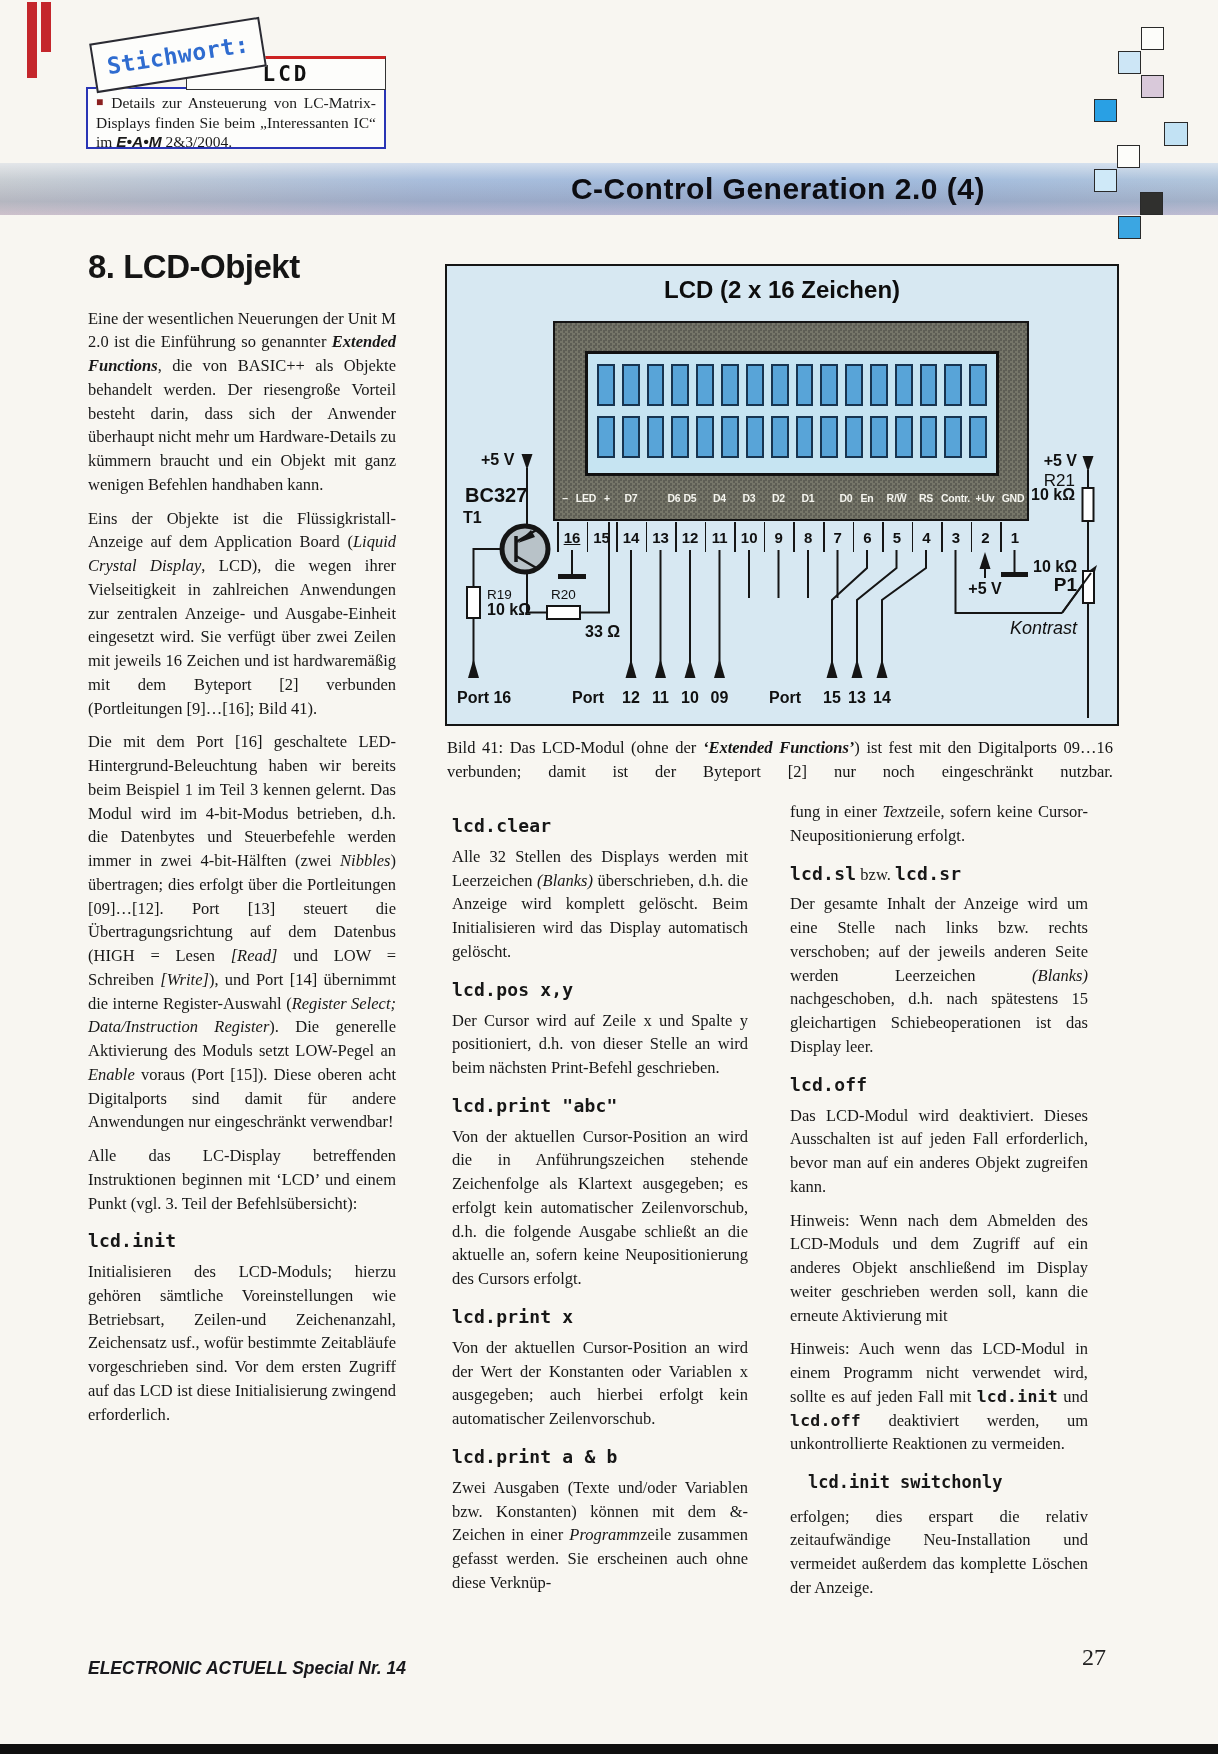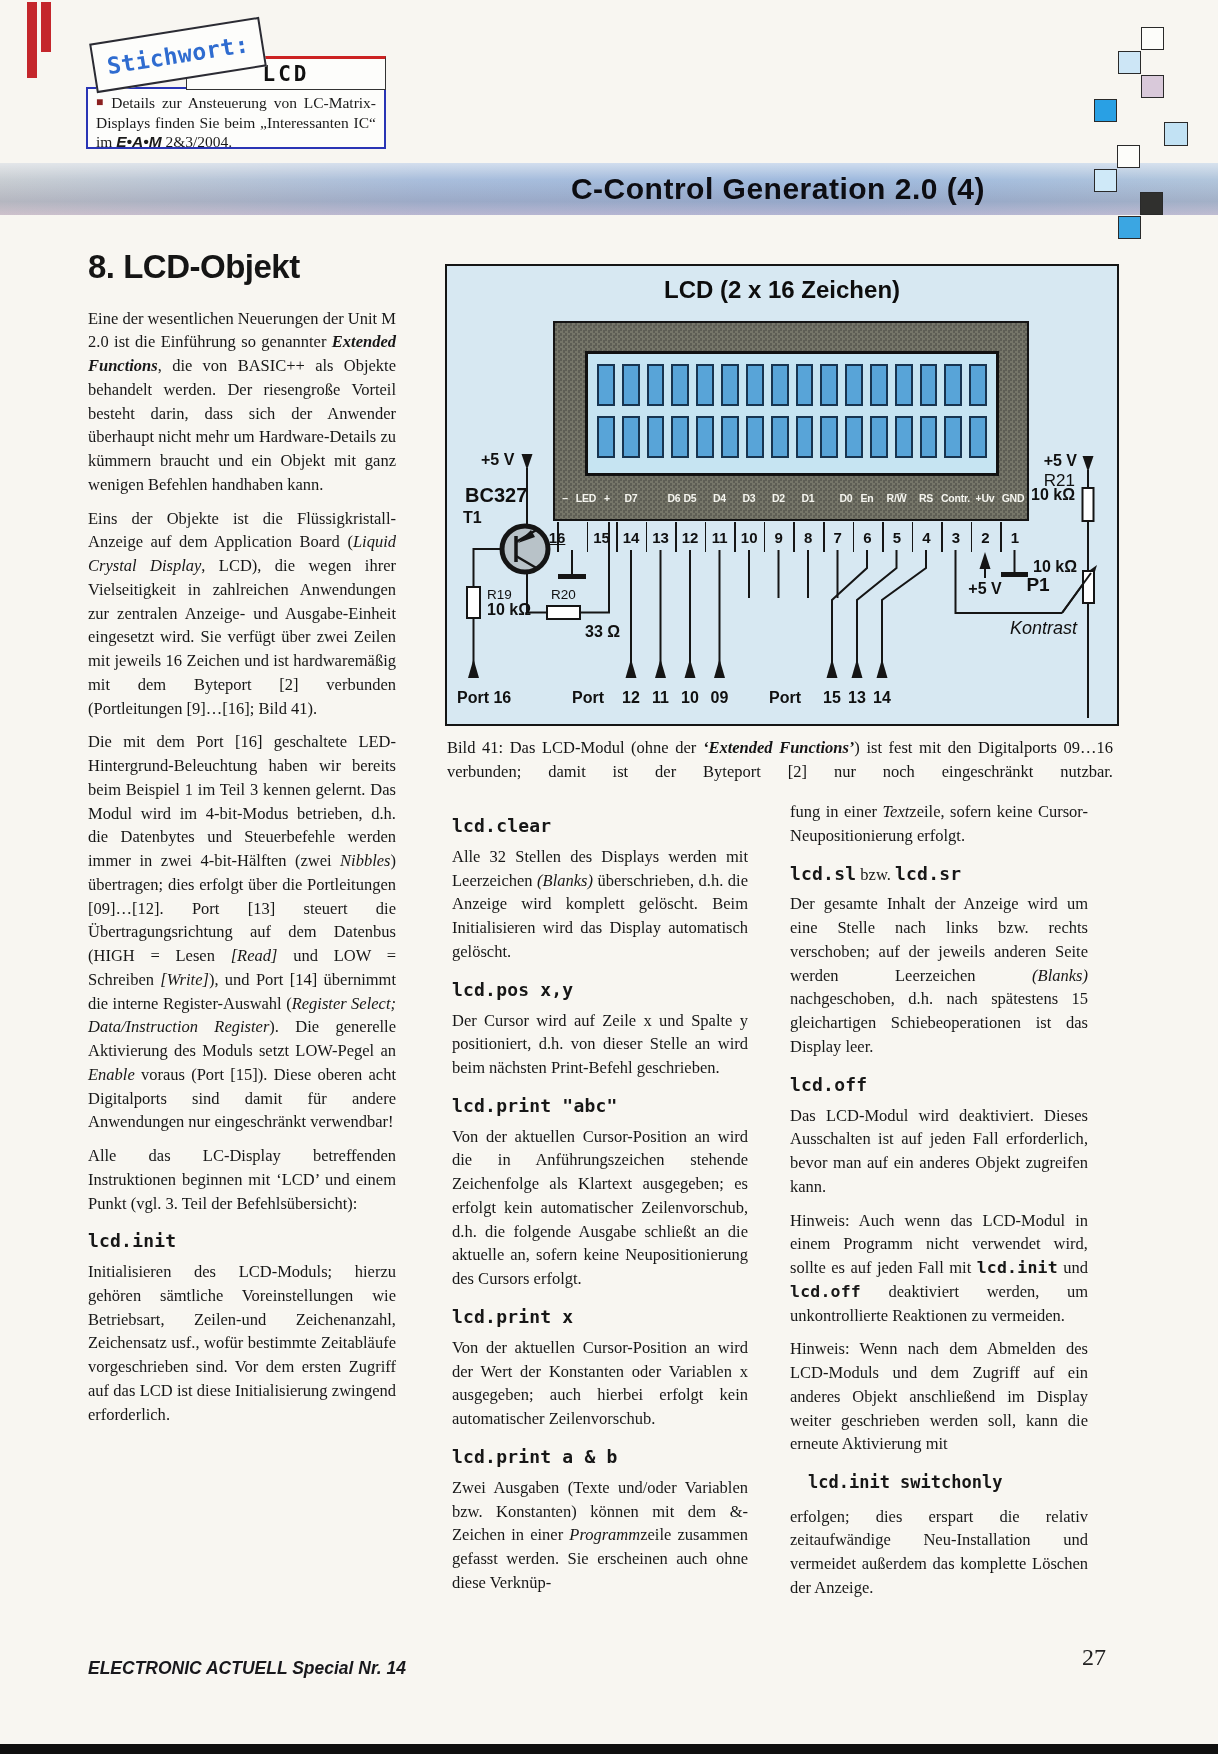--- a/index.html
+++ b/index.html
@@ -168,22 +168,22 @@
     <p class="body-para"><span>Von der aktuellen Cursor-Position an wird der </span><span class="r-b">Wert der Konstanten oder Variablen x</span><span> ausgegeben; auch hierbei erfolgt </span><span class="r-b">kein automatischer Zeilenvorschub</span><span>.</span></p>
     <div class="code-head"><span class="r-mb">lcd.print a &amp; b</span></div>
     <p class="body-para"><span>Zwei Ausgaben (Texte und/oder Variablen bzw. Konstanten) können mit dem </span><span class="r-b">&amp;-Zeichen</span><span> in einer </span><span class="r-i">Programm</span><span>zeile zusammen gefasst werden. Sie erscheinen auch ohne diese Verknüp-</span></p>
   </div>
 <div class="col" id="col-right">
     <p class="body-para"><span>fung in einer </span><span class="r-i">Text</span><span>zeile, sofern keine Cursor-Neupositionierung erfolgt.</span></p>
     <div class="code-head"><span class="r-mb">lcd.sl</span><span> bzw. </span><span class="r-mb">lcd.sr</span></div>
     <p class="body-para"><span>Der gesamte Inhalt der Anzeige wird um eine Stelle </span><span class="r-b">nach links bzw. rechts verschoben</span><span>; auf der jeweils anderen Seite werden Leerzeichen </span><span class="r-i">(Blanks)</span><span> nachgeschoben, d.h. nach spätestens 15 gleichartigen Schiebeoperationen ist das Display leer.</span></p>
     <div class="code-head"><span class="r-mb">lcd.off</span></div>
     <p class="body-para"><span>Das LCD-Modul wird </span><span class="r-b">deaktiviert</span><span>. Dieses Ausschalten ist </span><span class="r-b">auf jeden Fall erforderlich</span><span>, bevor man auf ein </span><span class="r-b">anderes Objekt zugreifen</span><span> kann.</span></p>
+    <p class="body-para"><span class="r-b">Hinweis:</span><span> Wenn nach dem Abmelden des LCD-Moduls und dem Zugriff auf ein anderes Objekt anschließend im Display weiter geschrieben werden soll, kann die </span><span class="r-b">erneute Aktivierung</span><span> mit</span></p>
     <p class="body-para"><span class="r-b">Hinweis:</span><span> Auch wenn das LCD-Modul in einem Programm nicht verwendet wird, sollte es auf jeden Fall mit </span><span class="r-mb">lcd.init</span><span> und </span><span class="r-mb">lcd.off</span><span> </span><span class="r-b">deaktiviert</span><span> werden, um unkontrollierte Reaktionen zu vermeiden.</span></p>
-    <p class="body-para"><span class="r-b">Hinweis:</span><span> Wenn nach dem Abmelden des LCD-Moduls und dem Zugriff auf ein anderes Objekt anschließend im Display weiter geschrieben werden soll, kann die </span><span class="r-b">erneute Aktivierung</span><span> mit</span></p>
     <div class="code-line">lcd.init switchonly</div>
     <p class="body-para"><span>erfolgen; dies erspart die relativ </span><span class="r-b">zeitaufwändige Neu-Installation</span><span> und vermeidet außerdem das </span><span class="r-b">komplette Löschen</span><span> der Anzeige.</span></p>
   </div>
 
 <div id="figure">
   <div class="fig-title">LCD (2 x 16 Zeichen)</div>
 
   <div class="lcd-module">
     <div class="lcd-screen" id="lcd-screen">
         <div class="cell-row">
@@ -298,21 +298,21 @@
       <span class="pin-label" style="left: 399px;">D0</span>
       <span class="pin-label" style="left: 420px;">En</span>
       <span class="pin-label" style="left: 449.5px;">R/W̅</span>
       <span class="pin-label" style="left: 479px;">RS</span>
       <span class="pin-label" style="left: 508.5px;">Contr.</span>
       <span class="pin-label" style="left: 538px;">+Uv</span>
       <span class="pin-label" style="left: 566px;">GND</span>
     </div>
   <div class="pin-numbers" id="pin-numbers">
       <div class="pin-tick" style="left: 110.25px;"></div>
-      <span class="pin-num" style="left: 110px; text-decoration: underline;">16</span>
+      <span class="pin-num" style="left: 125px; text-decoration: underline;">16</span>
       <div class="pin-tick" style="left: 139.78px;"></div>
       <span class="pin-num" style="left: 154.53px;">15</span>
       <div class="pin-tick" style="left: 169.31px;"></div>
       <span class="pin-num" style="left: 184.06px;">14</span>
       <div class="pin-tick" style="left: 198.84px;"></div>
       <span class="pin-num" style="left: 213.59px;">13</span>
       <div class="pin-tick" style="left: 228.37px;"></div>
       <span class="pin-num" style="left: 243.12px;">12</span>
       <div class="pin-tick" style="left: 257.9px;"></div>
       <span class="pin-num" style="left: 272.65px;">11</span>
@@ -355,21 +355,21 @@
   <div class="fig-label fl-b" style="left:16px;top:243px;font-size:16px;">T1</div>
   <div class="fig-label" style="left:40px;top:321px;font-size:13.5px;">R19</div>
   <div class="fig-label fl-b" style="left:40px;top:335px;font-size:16px;">10 kΩ</div>
   <div class="fig-label" style="left:100px;top:321px;width:33px;text-align:center;font-size:13.5px;">R20</div>
   <div class="fig-label fl-b" style="left:98px;top:357px;font-size:16px;margin-left:40px;">33 Ω</div>
   <div class="fig-label" style="left:558px;top:205px;width:70px;text-align:right;font-size:17px;">R21</div>
   <div class="fig-label fl-b" style="left:558px;top:220px;width:70px;text-align:right;font-size:16px;">10 kΩ</div>
   <div class="fig-label fl-b" style="left:586px;top:186px;width:44px;text-align:right;font-size:16px;">+5 V</div>
   <div class="fig-label fl-b" style="left:515px;top:314px;width:46px;text-align:center;font-size:16px;">+5 V</div>
   <div class="fig-label fl-b" style="left:552px;top:292px;width:78px;text-align:right;font-size:16px;">10 kΩ</div>
-  <div class="fig-label fl-b" style="left:552px;top:308px;width:78px;text-align:center;font-size:19px;">P1</div>
+  <div class="fig-label fl-b" style="left:552px;top:308px;width:78px;text-align:right;font-size:19px;">P1</div>
   <div class="fig-label" style="left:563px;top:352px;font-size:18px;font-style:italic;">Kontrast</div>
 </div>
 
 <div class="caption"><span class="r-b">Bild 41: Das LCD-Modul (ohne der </span><span class="r-bi">‘Extended Functions’</span><span class="r-b">) ist fest mit den Digitalports 09…16 verbunden; damit ist der Byteport [2] nur noch eingeschränkt nutzbar.</span></div>
 
 <div class="footer-left">ELECTRONIC ACTUELL Special  Nr. 14</div>
 <div class="page-num">27</div>
 <div class="bottom-strip"></div>
 
 </body></html>

